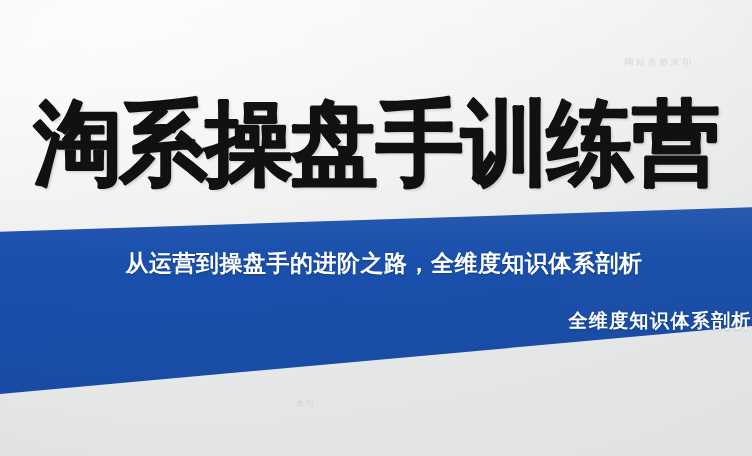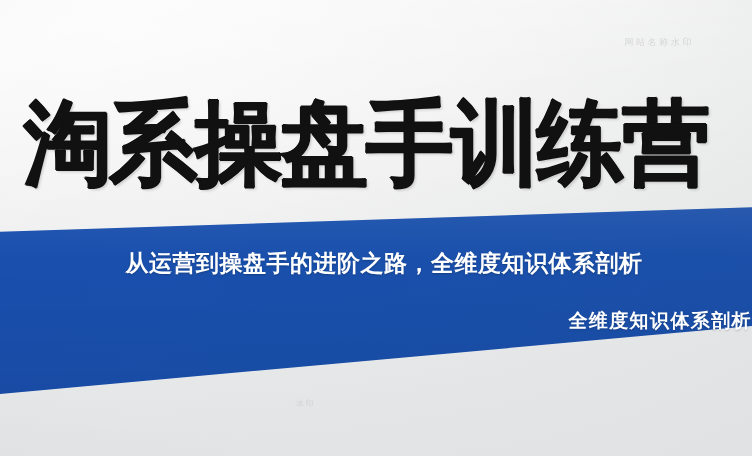--- a/index.html
+++ b/index.html
@@ -43,21 +43,21 @@
         rgba(206,208,211,0.30) 100%);
     pointer-events: none;
   }
 
   
   .title-wrap {
     position: absolute;
     left: 0;
     right: 0;
     top: 96px;
-    text-align: left;
+    text-align: center;
     z-index: 6;
   }
   .main-title {
     display: inline-block;
     font-family: "DejaVu Sans", "Liberation Sans", sans-serif;
     font-size: 92px;
     line-height: 1.04;
     font-weight: 900;
     color: #111111;
     letter-spacing: -2px;
@@ -138,21 +138,21 @@
   
   .wm {
     position: absolute;
     font-family: "DejaVu Sans", "Liberation Sans", sans-serif;
     color: rgba(150,152,156,0.30);
     white-space: nowrap;
     user-select: none;
     z-index: 8;
   }
   .wm-top {
-    top: 36px;
+    top: 56px;
     right: 58px;
     font-size: 9px;
     letter-spacing: 2.6px;
     text-align: center;
   }
   .wm-bottom {
     top: 398px;
     left: 296px;
     font-size: 8px;
     letter-spacing: 1.4px;

